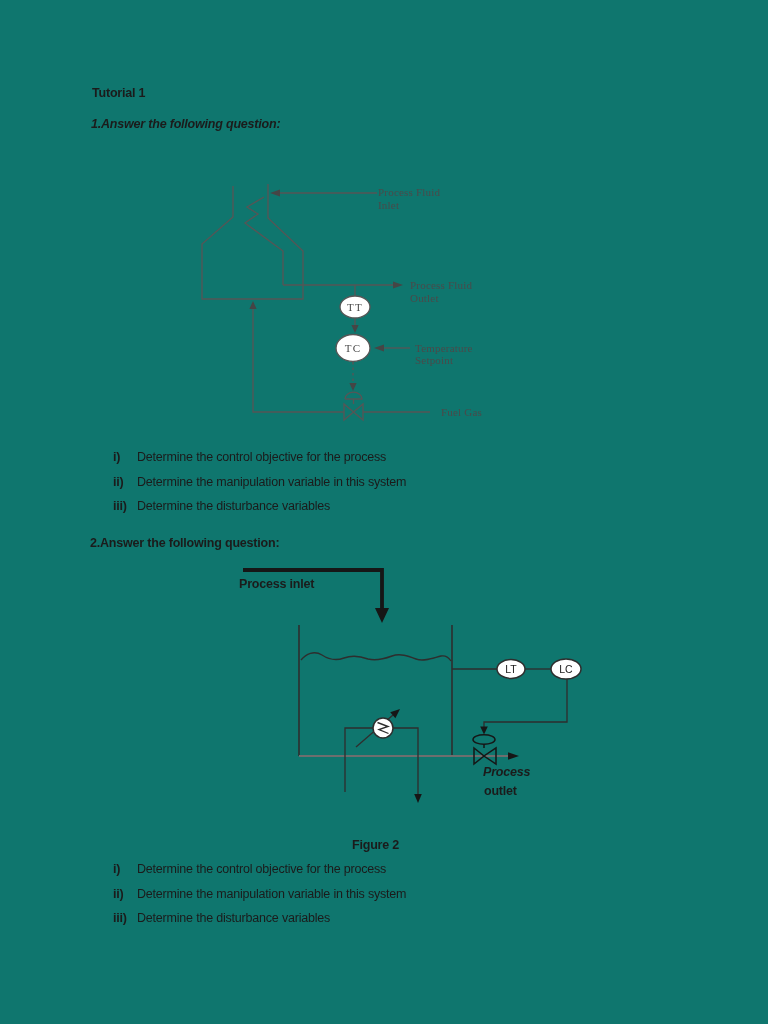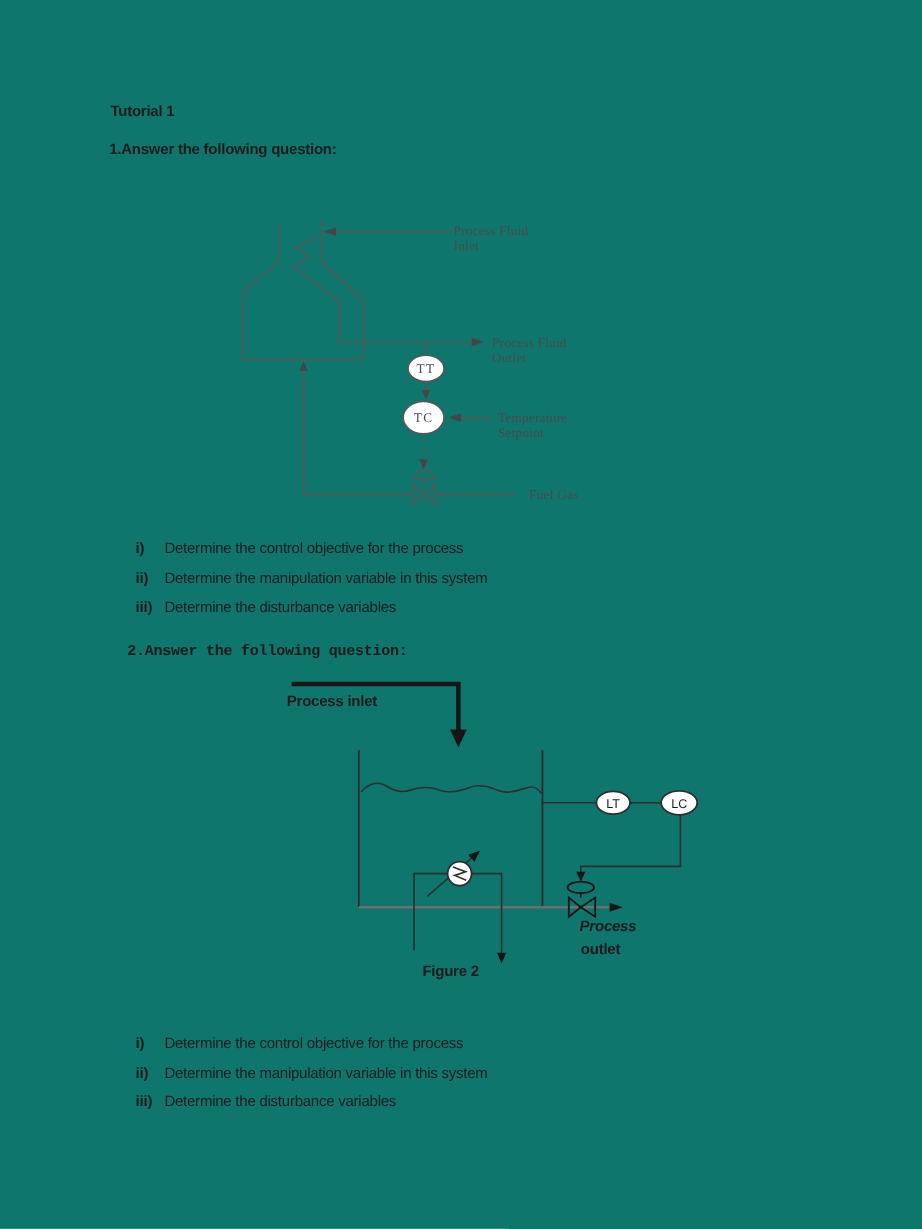--- a/index.html
+++ b/index.html
@@ -36,21 +36,21 @@
   .f2bubble{stroke:#2e2e2e;stroke-width:1.5;fill:#ffffff;}
   .f2valve{stroke:#161616;stroke-width:1.5;fill:none;}
   .f2tag{font-family:"Liberation Sans",sans-serif;font-size:10.5px;fill:#1c1c1c;text-anchor:middle;}
 </style>
 </head>
 <body>
 
 <div class="page">
 
   <div class="btext" style="left:92px;top:86px;">Tutorial 1</div>
-  <div class="btext" style="left:91px;top:117px;">1.Answer the following question:</div>
+  <div class="btext" style="left:91px;top:117px;font-style:italic;">1.Answer the following question:</div>
 
   <svg style="left:190px;top:170px;" width="315" height="260" viewBox="190 170 315 260">
 
     <path class="f1line" d="M233,186 L233,217 L202,244 L202,299 L303,299 L303,251 L268,218 L268,184"></path>
 
     <path class="f1line" d="M264,197 L247,207 L258,214 L245,223 L283,251 L283,285"></path>
 
     <path class="f1line" d="M377,193 L280,193"></path>
     <polygon class="f1fill" points="270,193 280,189.4 280,196.6"></polygon>
     <text class="f1text" x="378" y="196">Process Fluid</text>
@@ -96,21 +96,21 @@
   </div>
   <div class="qrow" style="top:475px;">
     <span class="qnum">ii)</span>
     <span class="qtext">Determine the manipulation variable in this system</span>
   </div>
   <div class="qrow" style="top:499px;">
     <span class="qnum">iii)</span>
     <span class="qtext">Determine the disturbance variables</span>
   </div>
 
-  <div class="btext" style="left:106px;top:536px;font-family:Liberation Mono, monospace;">2.Answer the following question:</div>
+  <div class="btext" style="left:90px;top:536px;">2.Answer the following question:</div>
 
   <svg style="left:230px;top:552px;" width="340" height="260" viewBox="230 552 340 260">
 
     <path class="f2bold" d="M243,570 L382,570 L382,611"></path>
     <polygon class="f2fill" points="382,623 375,608 389,608"></polygon>
 
     <path class="f2line" d="M299,625 L299,756"></path>
     <path class="f2line" d="M452,625 L452,756"></path>
 
     <path class="f2thin" d="M301,660 C306,654 314,650 322,655 C328,659 336,661 344,658 C352,655 360,656 368,659
@@ -139,21 +139,21 @@
 
     <ellipse class="f2valve" cx="484" cy="739.5" rx="11" ry="4.8"></ellipse>
     <path class="f2valve" d="M484,744.3 L484,748"></path>
     <polygon class="f2valve" points="474,748 474,764 484,756"></polygon>
     <polygon class="f2valve" points="496,748 496,764 484,756"></polygon>
   </svg>
 
   <div class="btext" style="left:239px;top:577px;">Process inlet</div>
   <div class="btext" style="left:483px;top:765px;font-style:italic;">Process</div>
   <div class="btext" style="left:484px;top:784px;">outlet</div>
-  <div class="btext" style="left:318px;top:802px;padding-left:34px;">Figure 2</div>
+  <div class="btext" style="left:318px;top:838px;padding-left:34px;">Figure 2</div>
 
   <div class="qrow" style="top:862px;">
     <span class="qnum">i)</span>
     <span class="qtext">Determine the control objective for the process</span>
   </div>
   <div class="qrow" style="top:887px;">
     <span class="qnum">ii)</span>
     <span class="qtext">Determine the manipulation variable in this system</span>
   </div>
   <div class="qrow" style="top:911px;">

